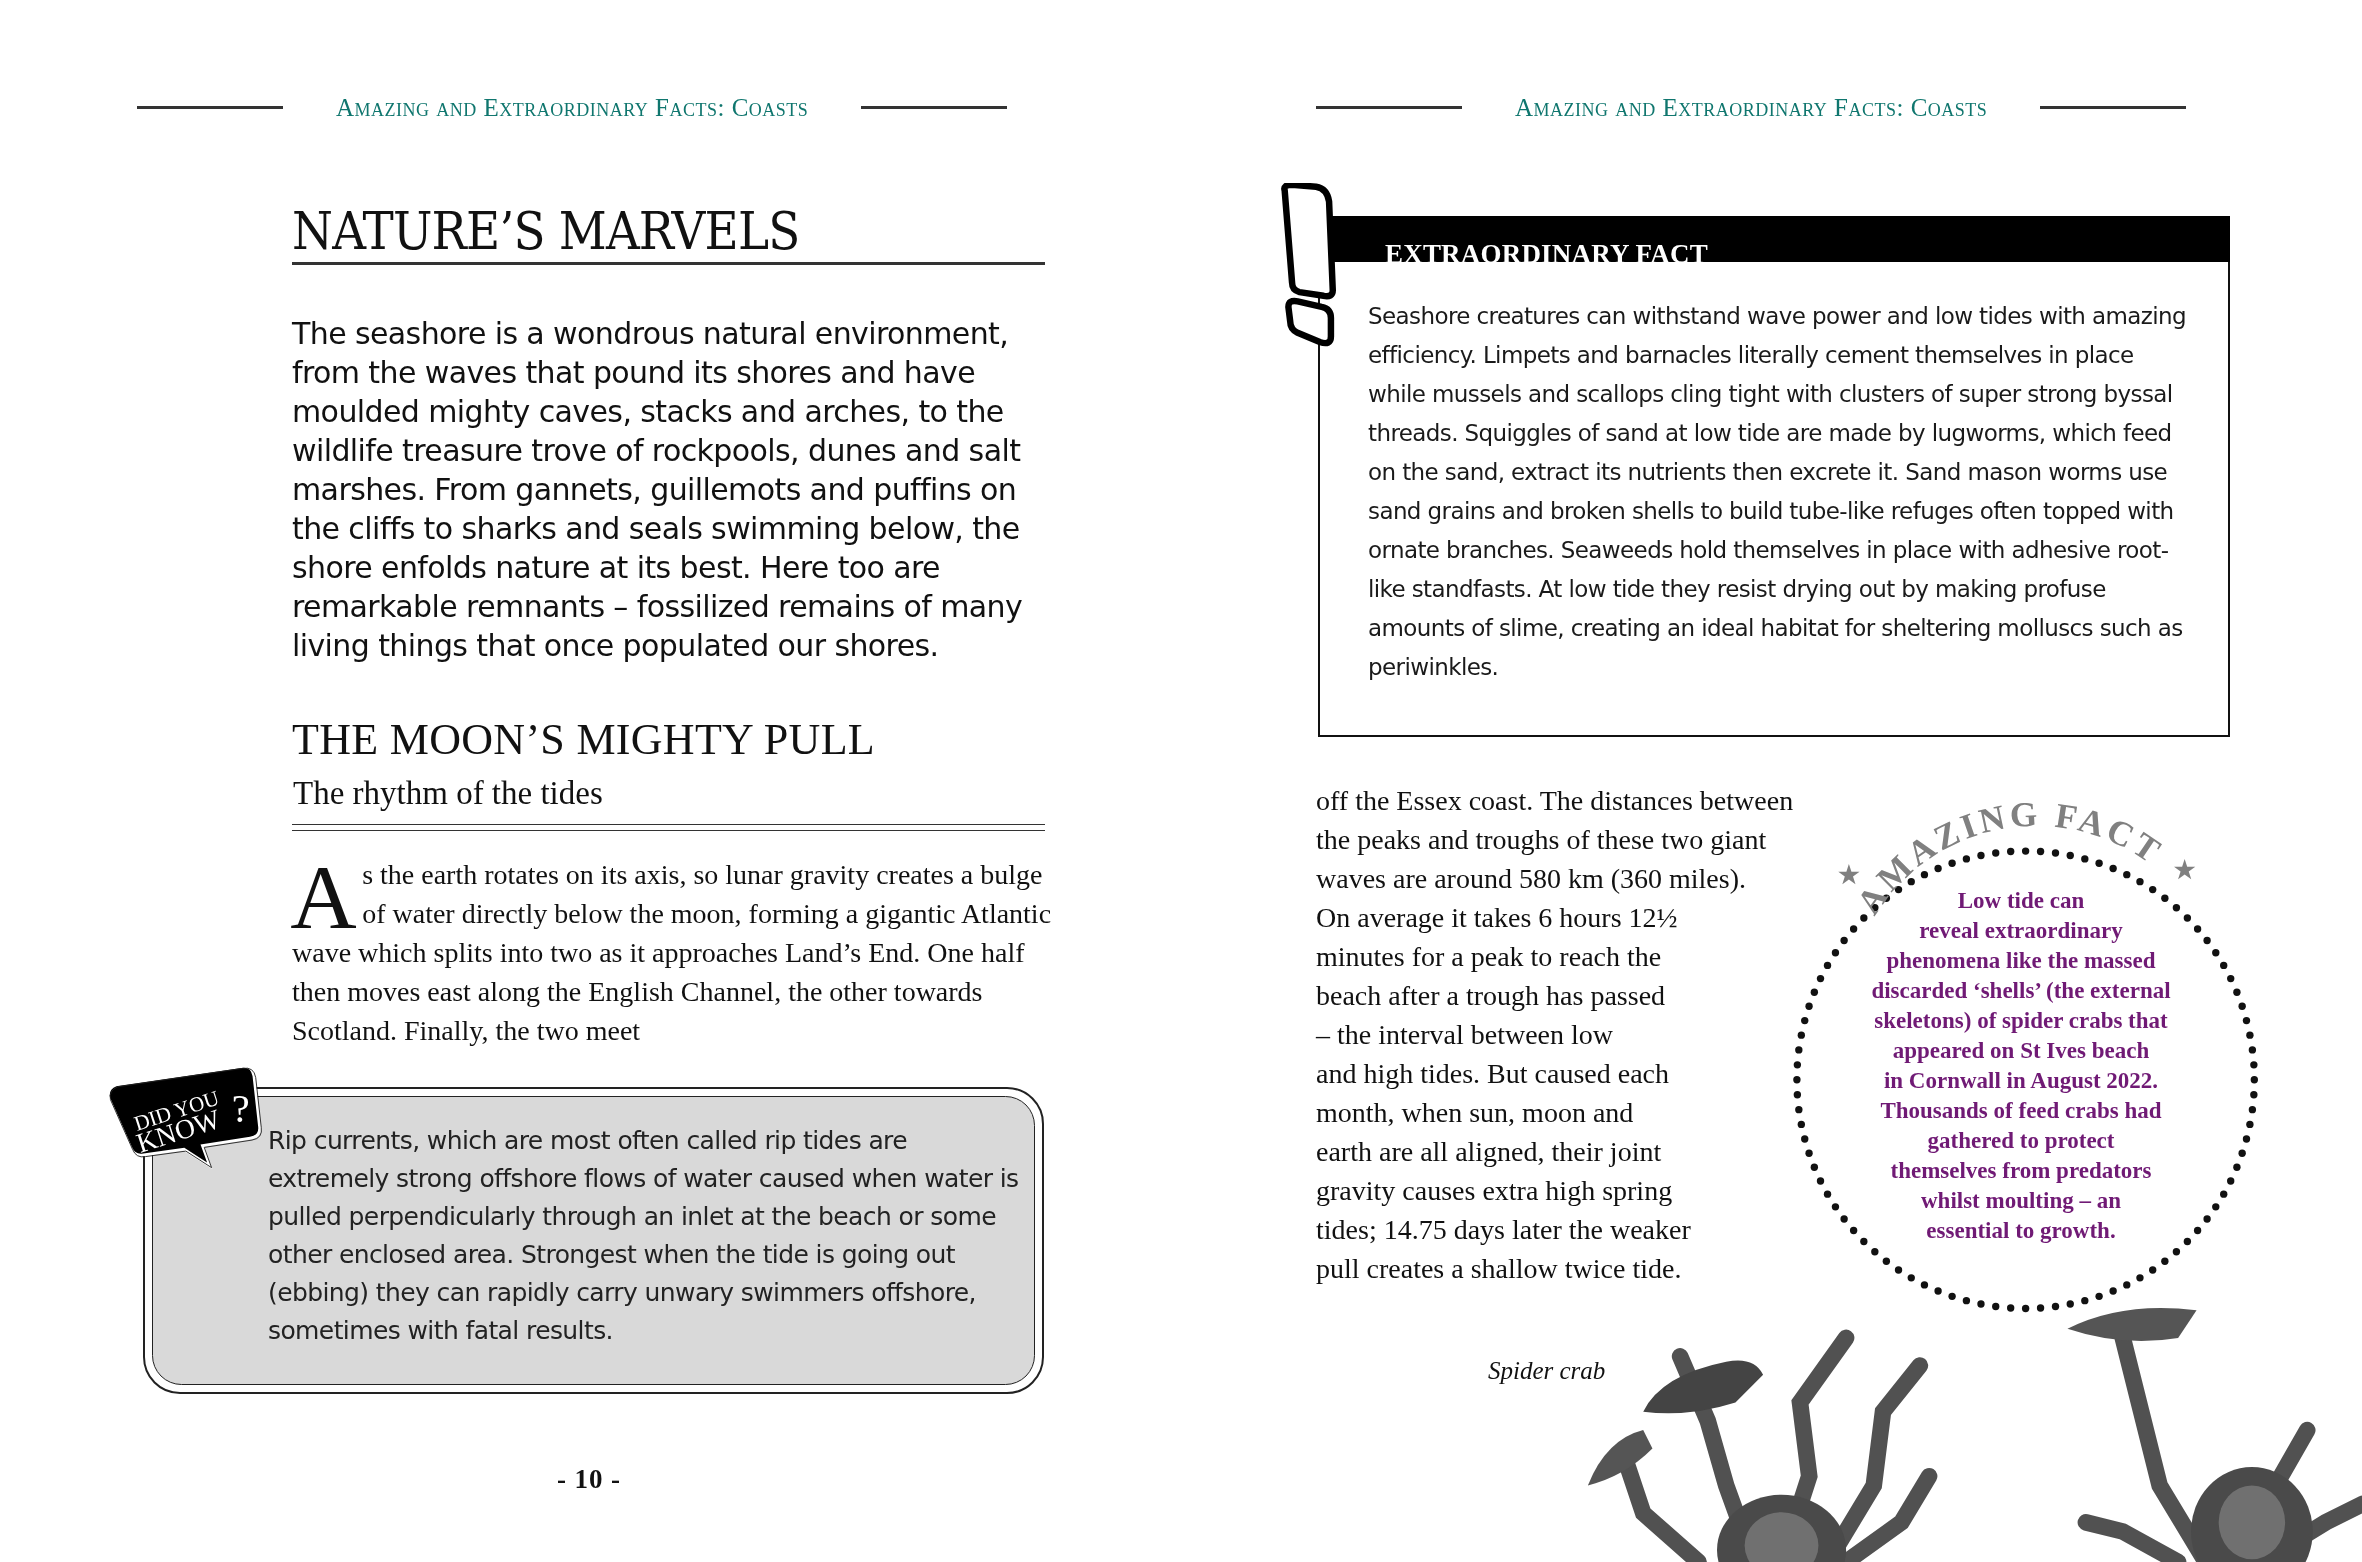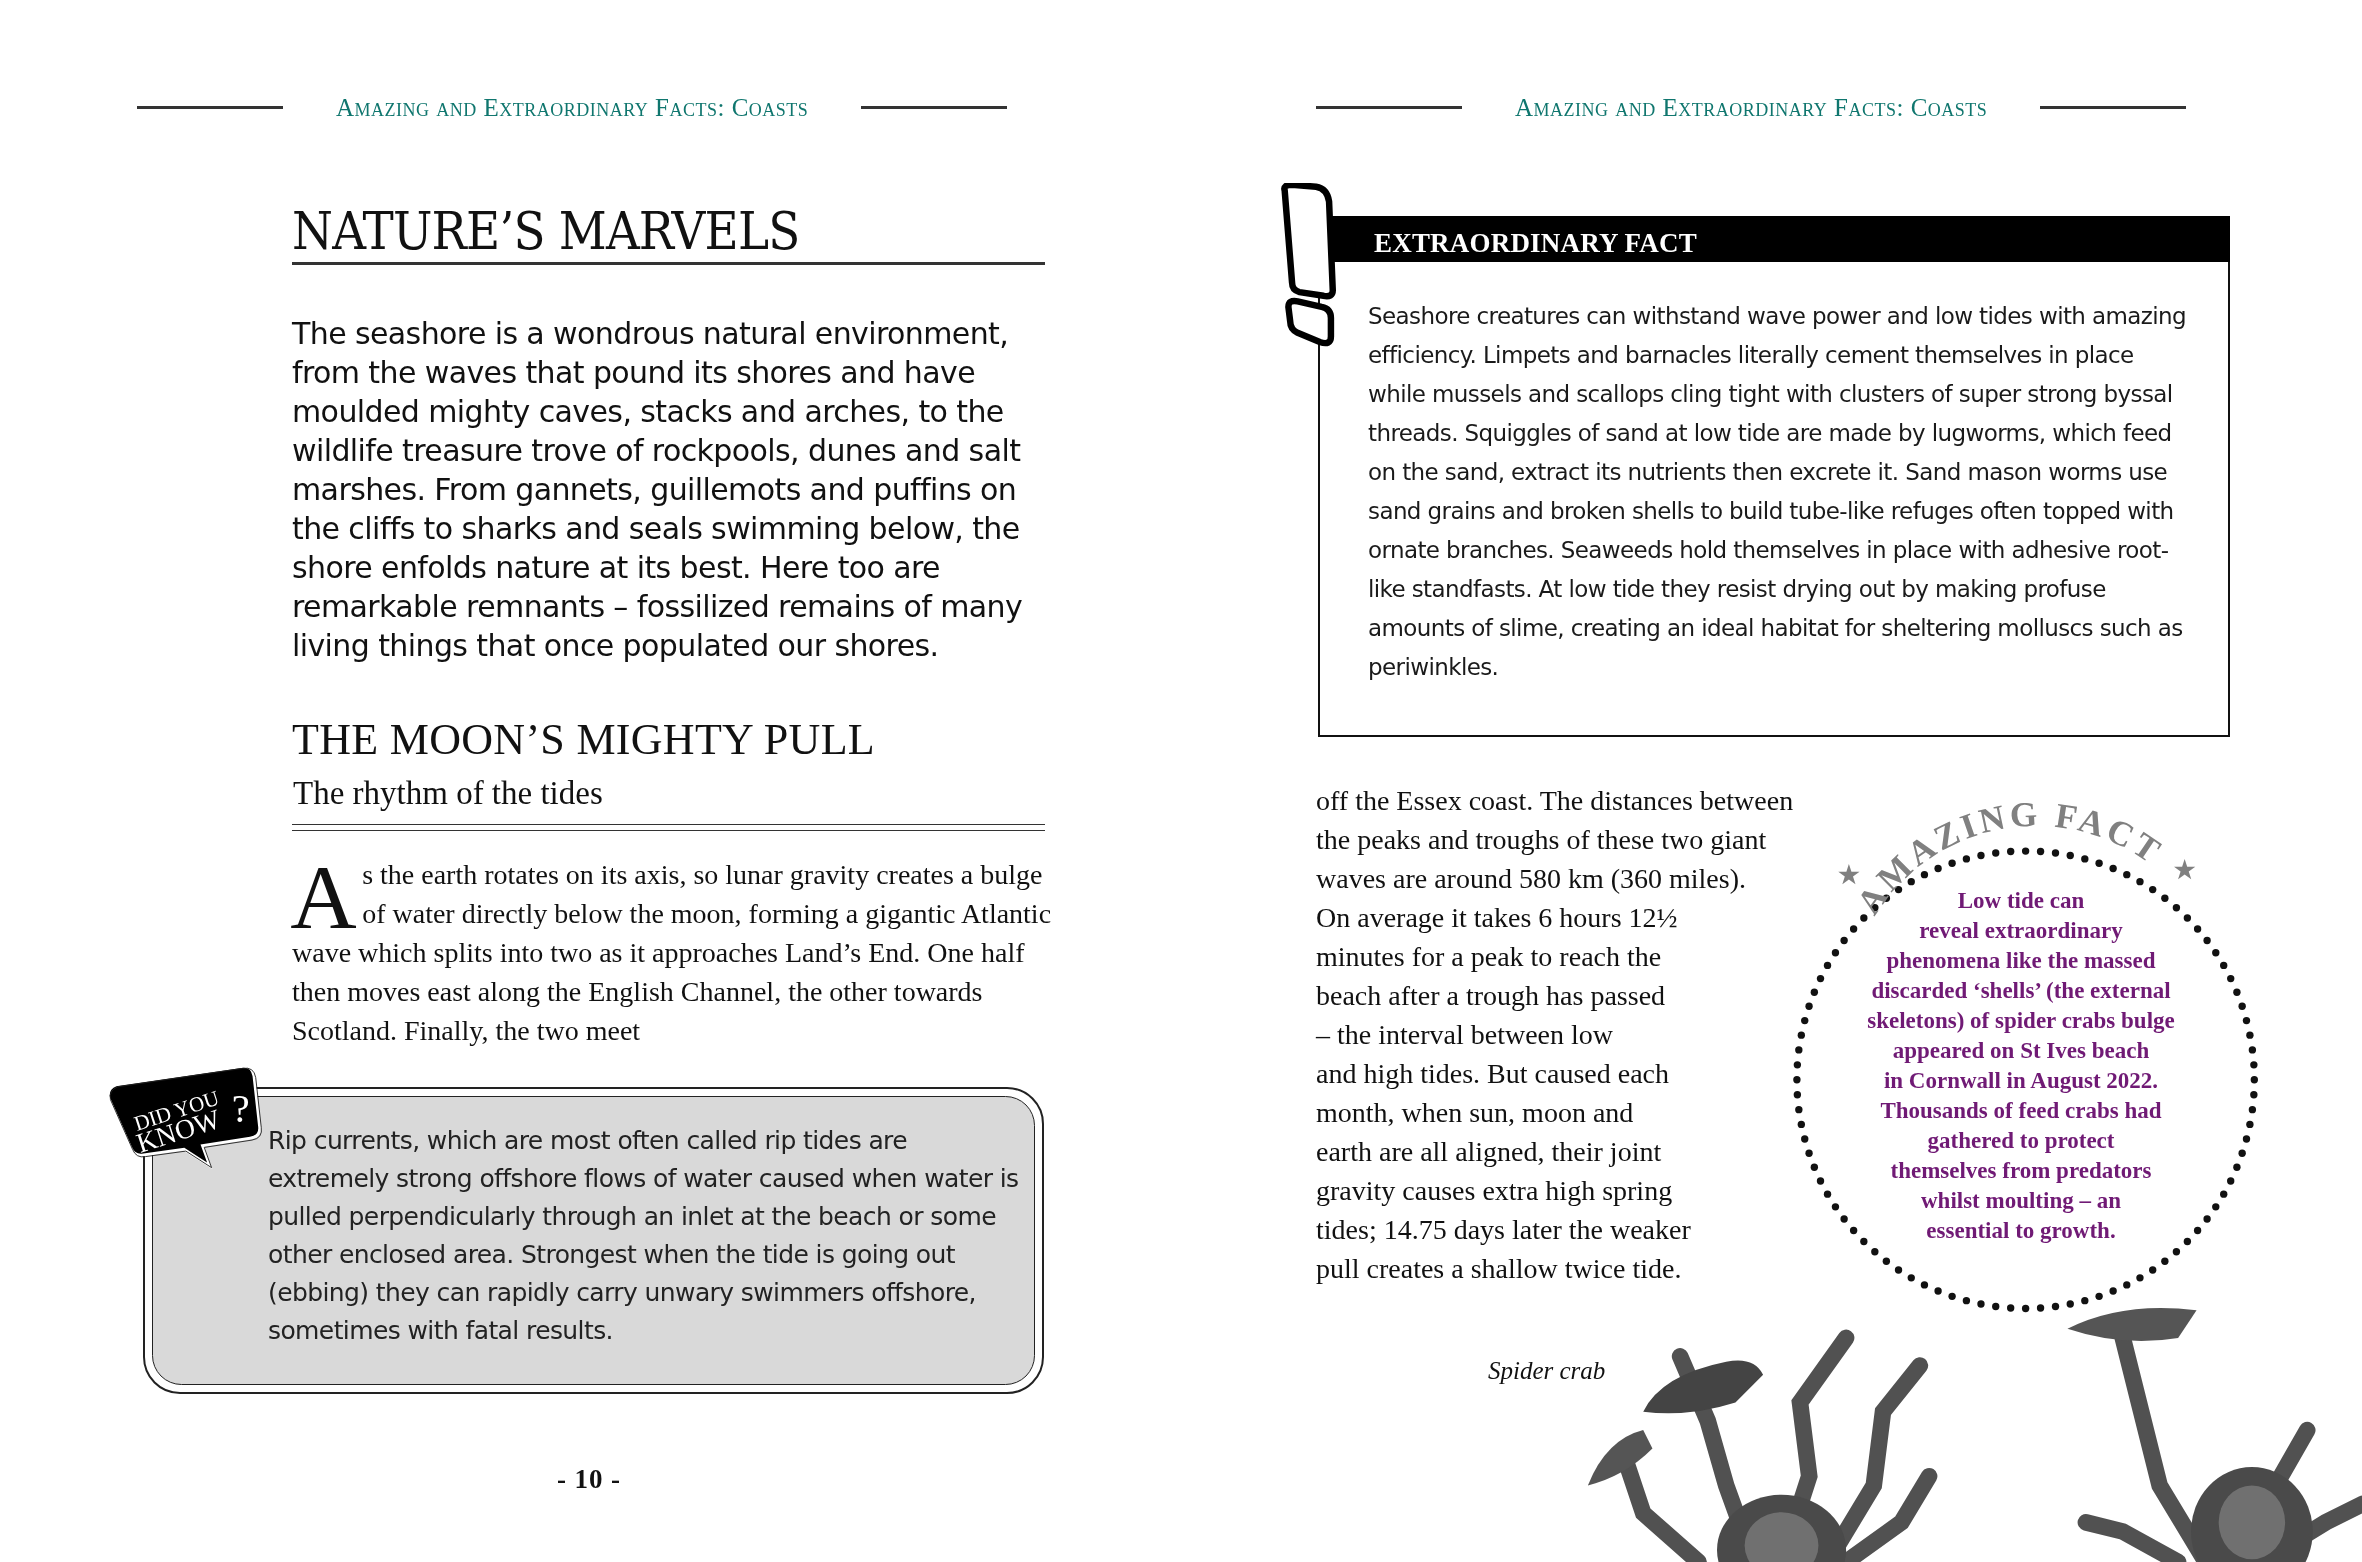--- a/index.html
+++ b/index.html
@@ -29,21 +29,21 @@
   .dyk-box { position: absolute; left: 143px; top: 1087px; width: 901px; height: 307px; border: 2.8px solid #222; border-radius: 37px; box-sizing: border-box; background: #fff; }
   .dyk-inner { position: absolute; left: 7.4px; top: 7.4px; right: 7.4px; bottom: 7.4px; border: 1.8px solid #222; border-radius: 29.5px; background: #d9d9d9; }
   .dyk-text { position: absolute; left: 268px; top: 1122px; width: 757px; font-family: "DejaVu Sans", sans-serif; font-size: 25px; line-height: 38px; letter-spacing: -0.6px; color: #222; margin: 0; }
   .dyk-badge { position: absolute; left: 103px; top: 1061px; width: 162px; height: 114px; }
 
   .page-num { position: absolute; left: 557px; top: 1464px; font-family: "Liberation Serif", serif; font-weight: bold; font-size: 27px; letter-spacing: 0.9px; }
 
   
   .xf-box { position: absolute; left: 1318px; top: 216px; width: 912px; height: 521px; border: 2.8px solid #111; box-sizing: border-box; background: #fff; }
   .xf-bar { position: absolute; left: 1318px; top: 216px; width: 912px; height: 46px; background: #000; }
-  .xf-title { position: absolute; left: 1369px; top: 222px; color: #fff; font-family: "Liberation Serif", serif; font-weight: bold; font-size: 27px; letter-spacing: 0.2px; margin: 5px; line-height: 33px; }
+  .xf-title { position: absolute; left: 1369px; top: 222px; color: #fff; font-family: "Liberation Serif", serif; font-weight: bold; font-size: 27px; letter-spacing: 0.2px; margin: 16px; line-height: 33px; }
   .xf-text { position: absolute; left: 1368px; top: 297px; width: 821px; font-family: "DejaVu Sans", sans-serif; font-size: 23px; line-height: 39px; letter-spacing: -0.6px; color: #1a1a1a; margin: 0; }
   .excl { position: absolute; left: 1279px; top: 183px; width: 65px; height: 172px; }
 
   #tide-right { left: 1316px; top: 781px; width: 517px; }
 
   .amazing { position: absolute; left: 1772px; top: 775px; width: 498px; height: 545px; }
   .amazing-text { position: absolute; left: 1832px; top: 886px; width: 378px; text-align: center; font-family: "Liberation Serif", serif; font-weight: bold; font-size: 23px; line-height: 30px; margin: 0; color: #701a75; }
 
   .caption { position: absolute; left: 1488px; top: 1357px; font-family: "Liberation Serif", serif; font-style: italic; font-size: 25px; }
   .crabs { position: absolute; left: 1569px; top: 1301px; width: 794px; height: 261px; }
@@ -222,21 +222,21 @@
     <textPath href="#arcPath" startOffset="14%">AMAZING FACT</textPath>
   </text>
   <text x="70" y="118" font-size="30" fill="#808080">★</text>
   <text x="434" y="112" font-size="30" fill="#808080">★</text>
 </svg>
 <div class="amazing-text" id="amazing-lines">
     <div>Low tide can</div>
     <div>reveal extraordinary</div>
     <div>phenomena like the massed</div>
     <div>discarded ‘shells’ (the external</div>
-    <div>skeletons) of spider crabs bulge</div>
+    <div>skeletons) of spider crabs that</div>
     <div>appeared on St Ives beach</div>
     <div>in Cornwall in August 2022.</div>
     <div>Thousands of feed crabs had</div>
     <div>gathered to protect</div>
     <div>themselves from predators</div>
     <div>whilst moulting – an</div>
     <div>essential to growth.</div>
   </div>
 
 <div class="caption">Spider crab</div>

